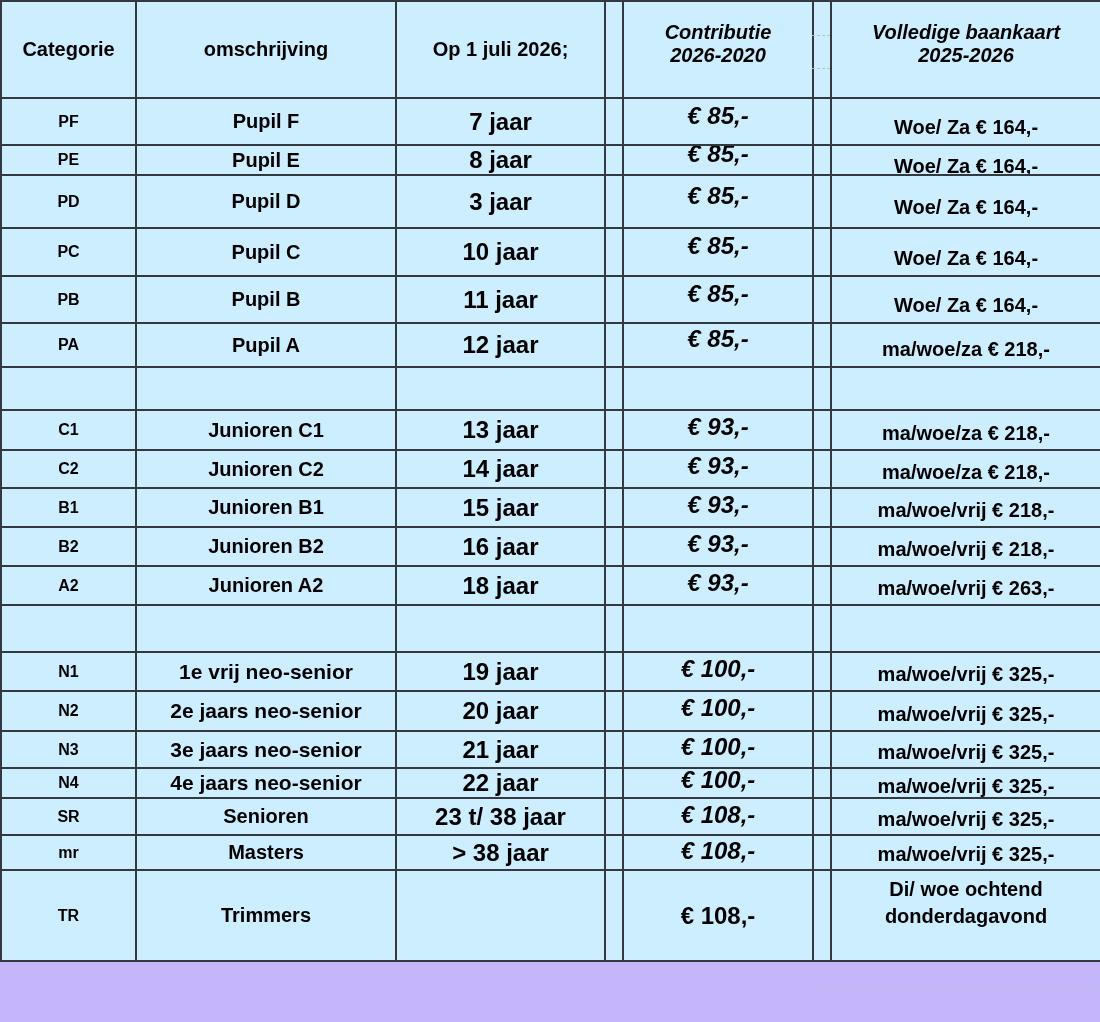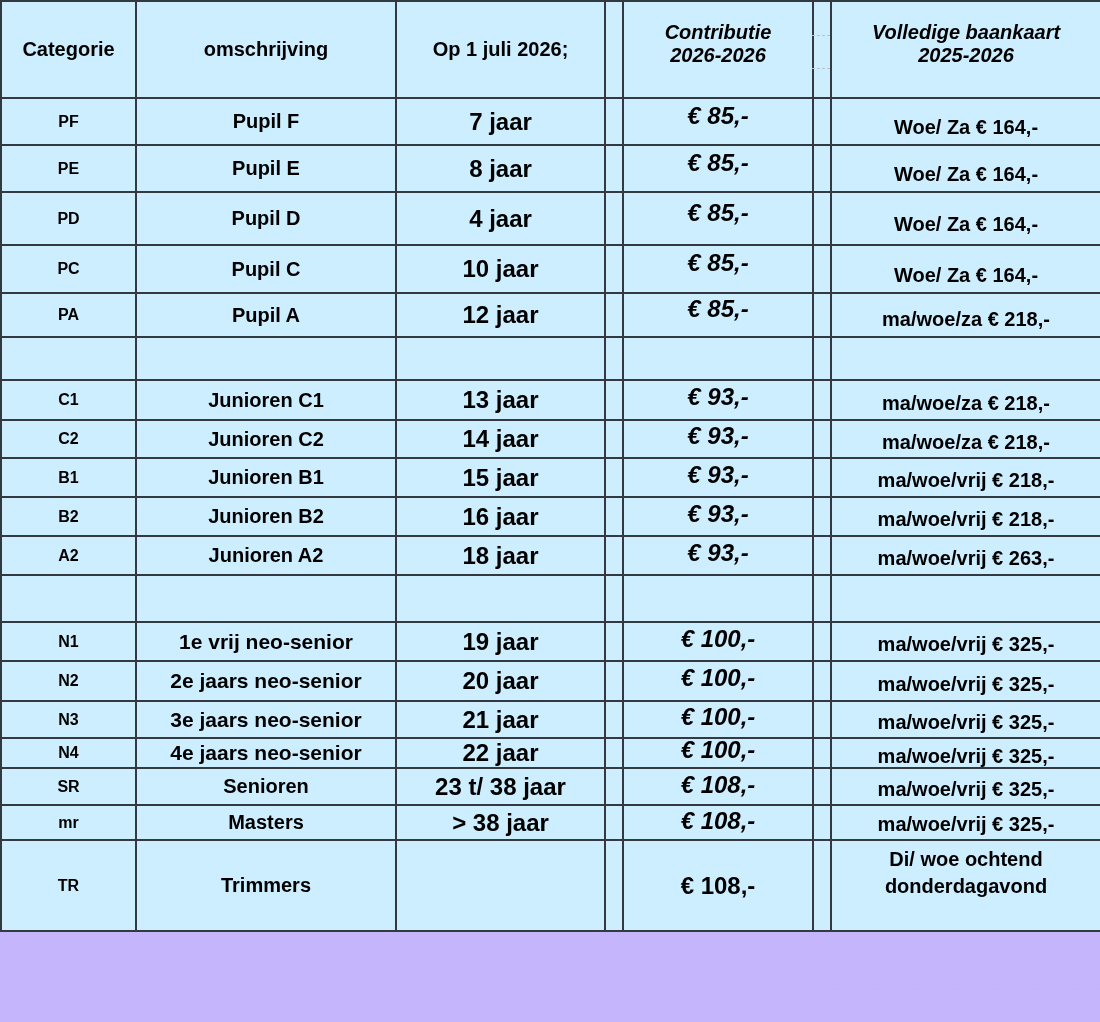--- a/index.html
+++ b/index.html
@@ -61,65 +61,74 @@
     </colgroup>
 
     <tbody>
         <tr style="height:97px">
       <th class="hd">Categorie</th>
       <th class="hd">omschrijving</th>
       <th class="hd">Op 1 juli 2026;</th>
       <th class="gap"></th>
       <th class="hd">
             <span class="up" style="display:block">Contributie</span>
-            <span class="up" style="display:block">2026-2026</span>
+            <span class="up" style="display:block">2026-2020</span>
           </th>
       <th class="gap"></th>
       <th class="hd">
             <span class="up" style="display:block">Volledige baankaart</span>
             <span class="up" style="display:block">2025-2026</span>
           </th>
     </tr>
 
     <tr style="height:47px">
       <td class="code">PF</td>
       <td class="desc">Pupil F</td>
       <td class="age">7 jaar</td>
       <td class="gap"></td>
       <td class="fee"><span class="up">€ 85,-</span></td>
       <td class="gap"></td>
       <td class="card"><span class="down">Woe/ Za € 164,-</span></td>
     </tr>
-    <tr style="height:47px">
+    <tr style="height:30px">
       <td class="code">PE</td>
       <td class="desc">Pupil E</td>
       <td class="age">8 jaar</td>
       <td class="gap"></td>
       <td class="fee"><span class="up">€ 85,-</span></td>
       <td class="gap"></td>
       <td class="card"><span class="down">Woe/ Za € 164,-</span></td>
     </tr>
     <tr style="height:53px">
       <td class="code">PD</td>
       <td class="desc">Pupil D</td>
-      <td class="age">4 jaar</td>
+      <td class="age">3 jaar</td>
       <td class="gap"></td>
       <td class="fee"><span class="up">€ 85,-</span></td>
       <td class="gap"></td>
       <td class="card"><span class="down">Woe/ Za € 164,-</span></td>
     </tr>
     <tr style="height:48px">
       <td class="code">PC</td>
       <td class="desc">Pupil C</td>
       <td class="age">10 jaar</td>
       <td class="gap"></td>
       <td class="fee"><span class="up">€ 85,-</span></td>
       <td class="gap"></td>
       <td class="card"><span class="down">Woe/ Za € 164,-</span></td>
     </tr>
+    <tr style="height:47px">
+      <td class="code">PB</td>
+      <td class="desc">Pupil B</td>
+      <td class="age">11 jaar</td>
+      <td class="gap"></td>
+      <td class="fee"><span class="up">€ 85,-</span></td>
+      <td class="gap"></td>
+      <td class="card"><span class="down">Woe/ Za € 164,-</span></td>
+    </tr>
     <tr style="height:44px">
       <td class="code">PA</td>
       <td class="desc">Pupil A</td>
       <td class="age">12 jaar</td>
       <td class="gap"></td>
       <td class="fee"><span class="up">€ 85,-</span></td>
       <td class="gap"></td>
       <td class="card"><span class="down" style="top:4px">ma/woe/za € 218,-</span></td>
     </tr>
 

